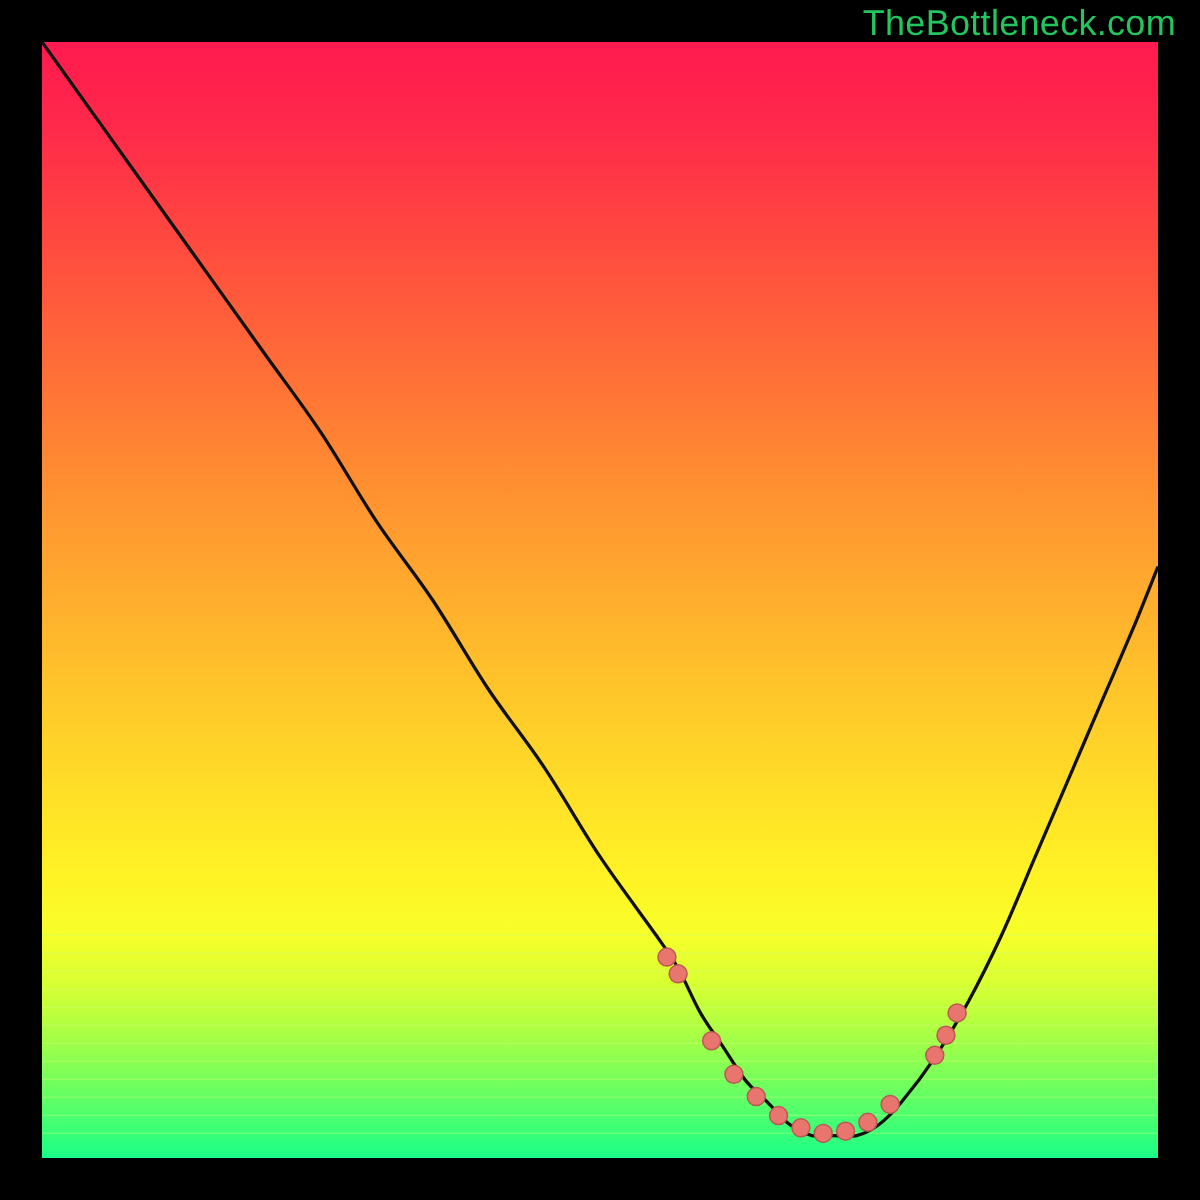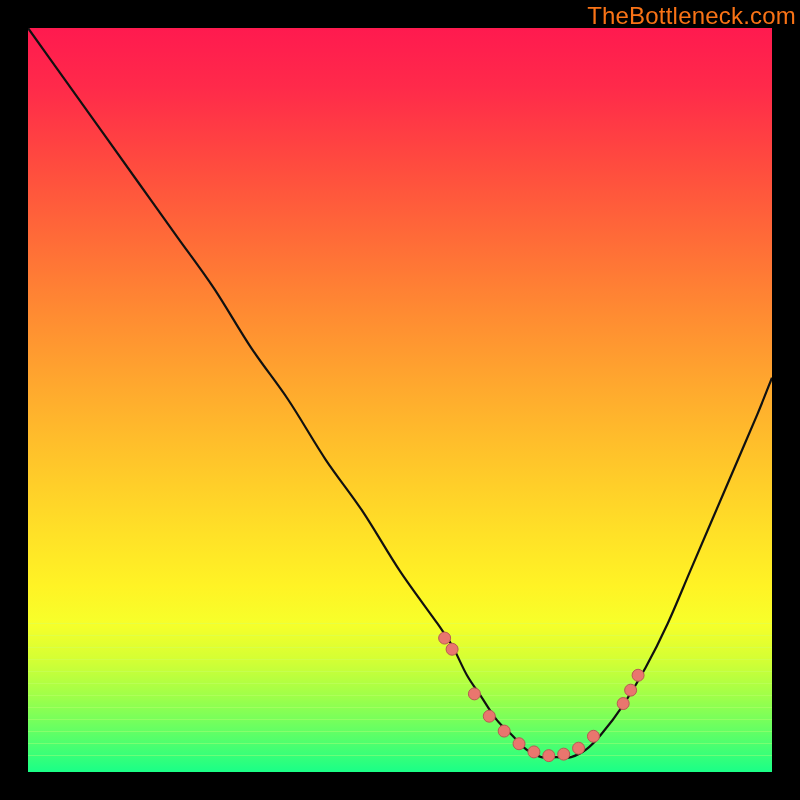--- a/index.html
+++ b/index.html
@@ -15,22 +15,22 @@
     position: absolute;
     top: 0;
     left: 0;
     width: 800px;
     height: 800px;
     background: #000;
   }
   .watermark {
     position: absolute;
     top: 2px;
-    right: 4px;
-    color: #f97316;
+    right: 16px;
+    color: #22c55e;
     font-size: 24px;
     font-weight: 500;
     letter-spacing: 0.2px;
   }
   .plot-area {
     position: absolute;
     left: 28px;
     top: 28px;
     width: 744px;
     height: 744px;

